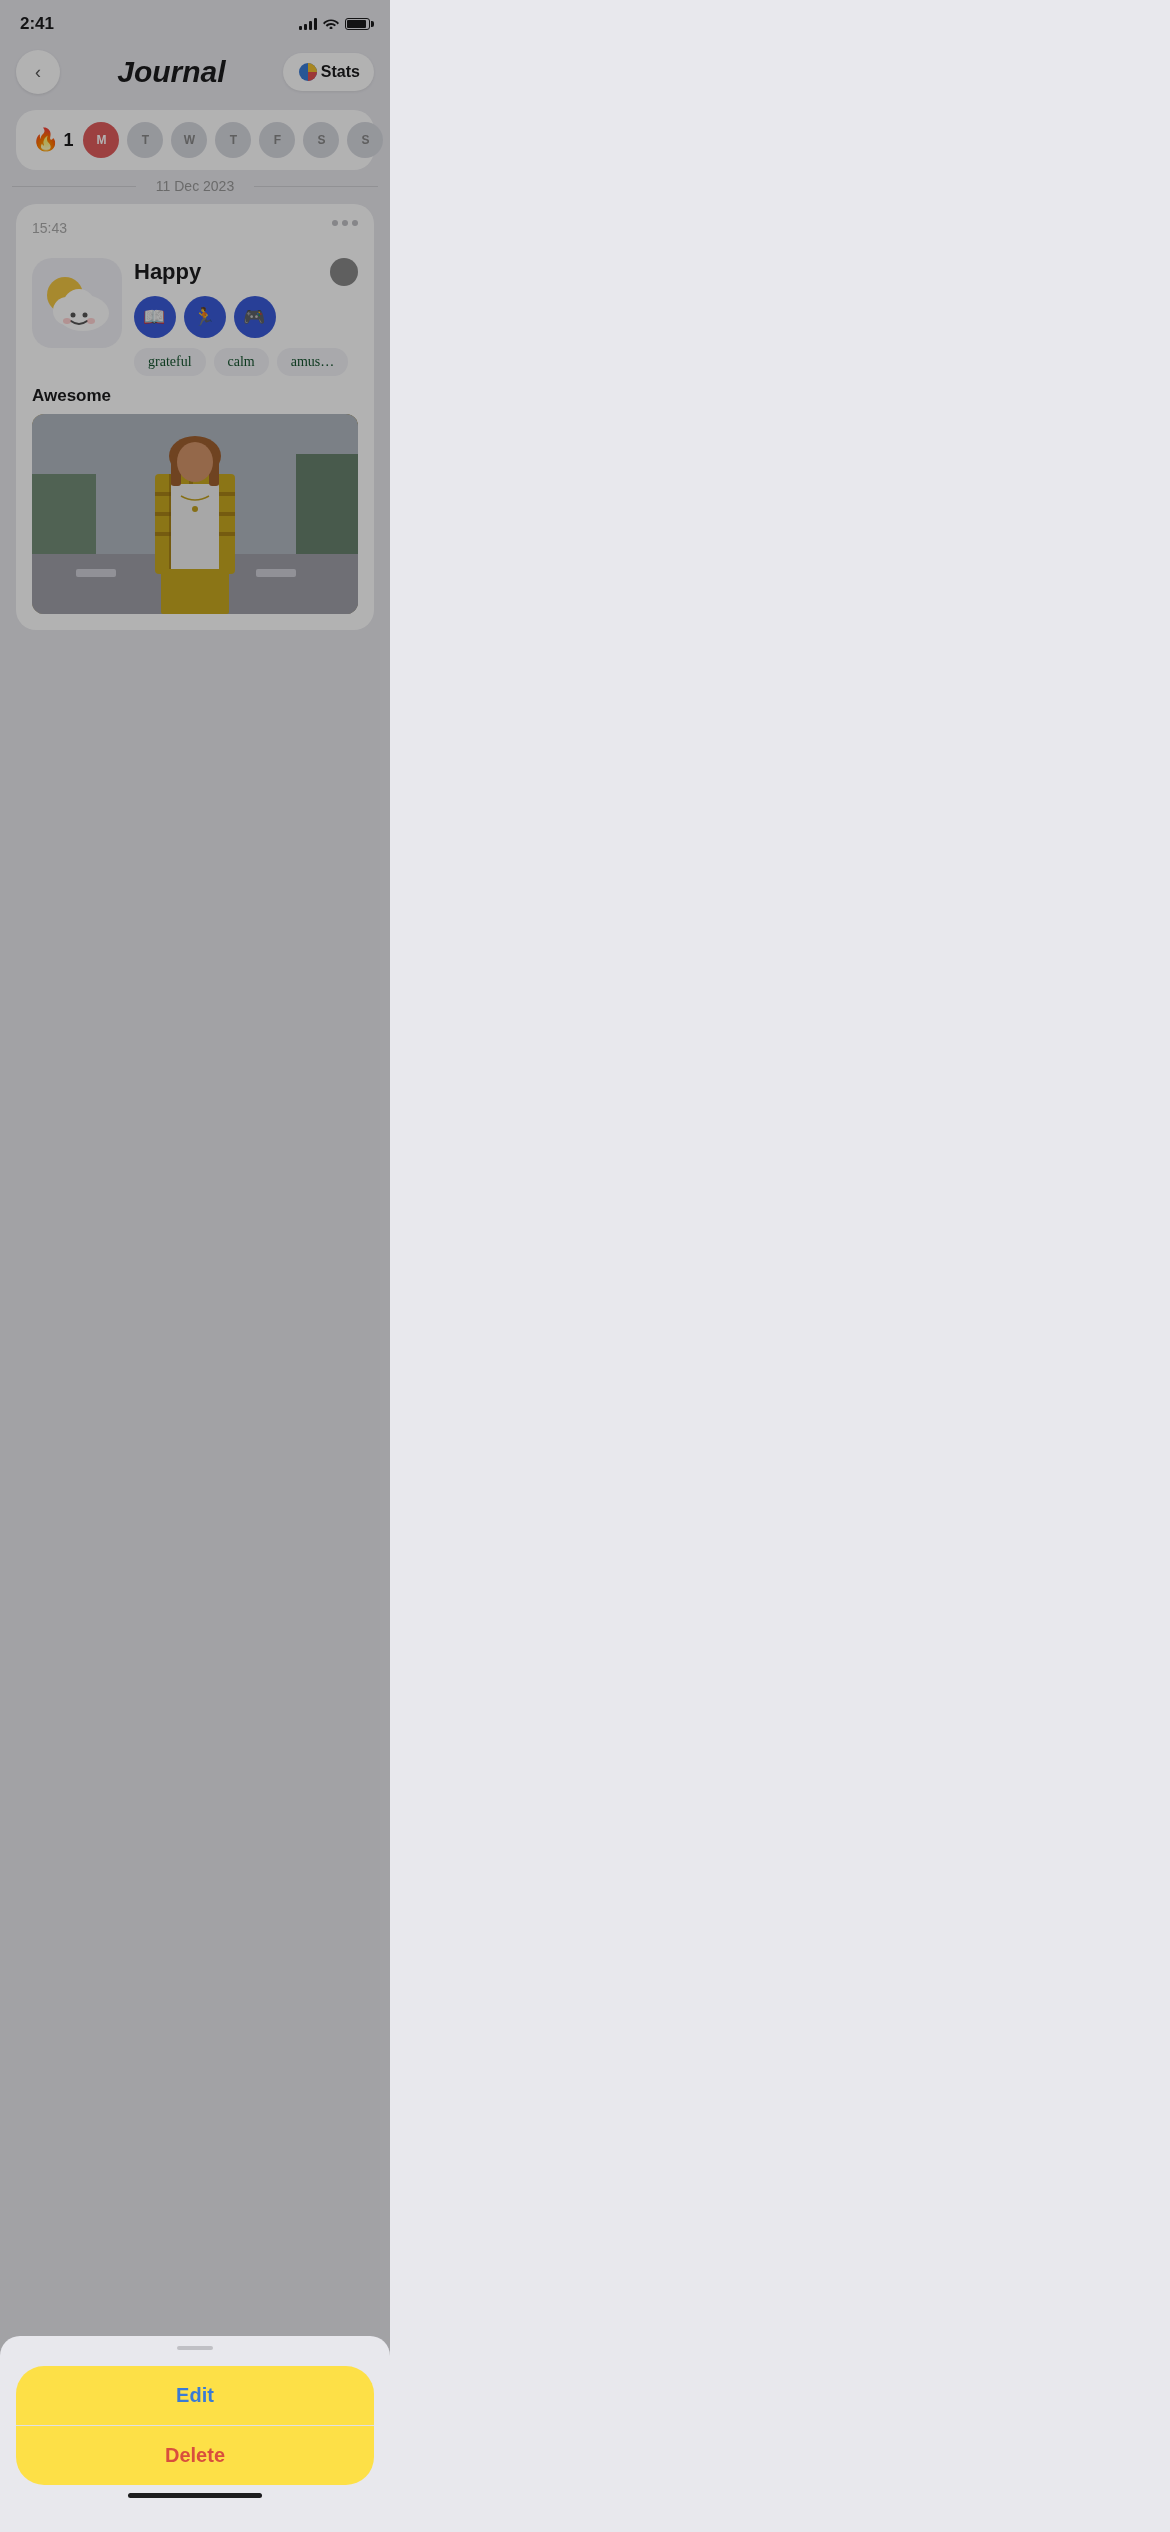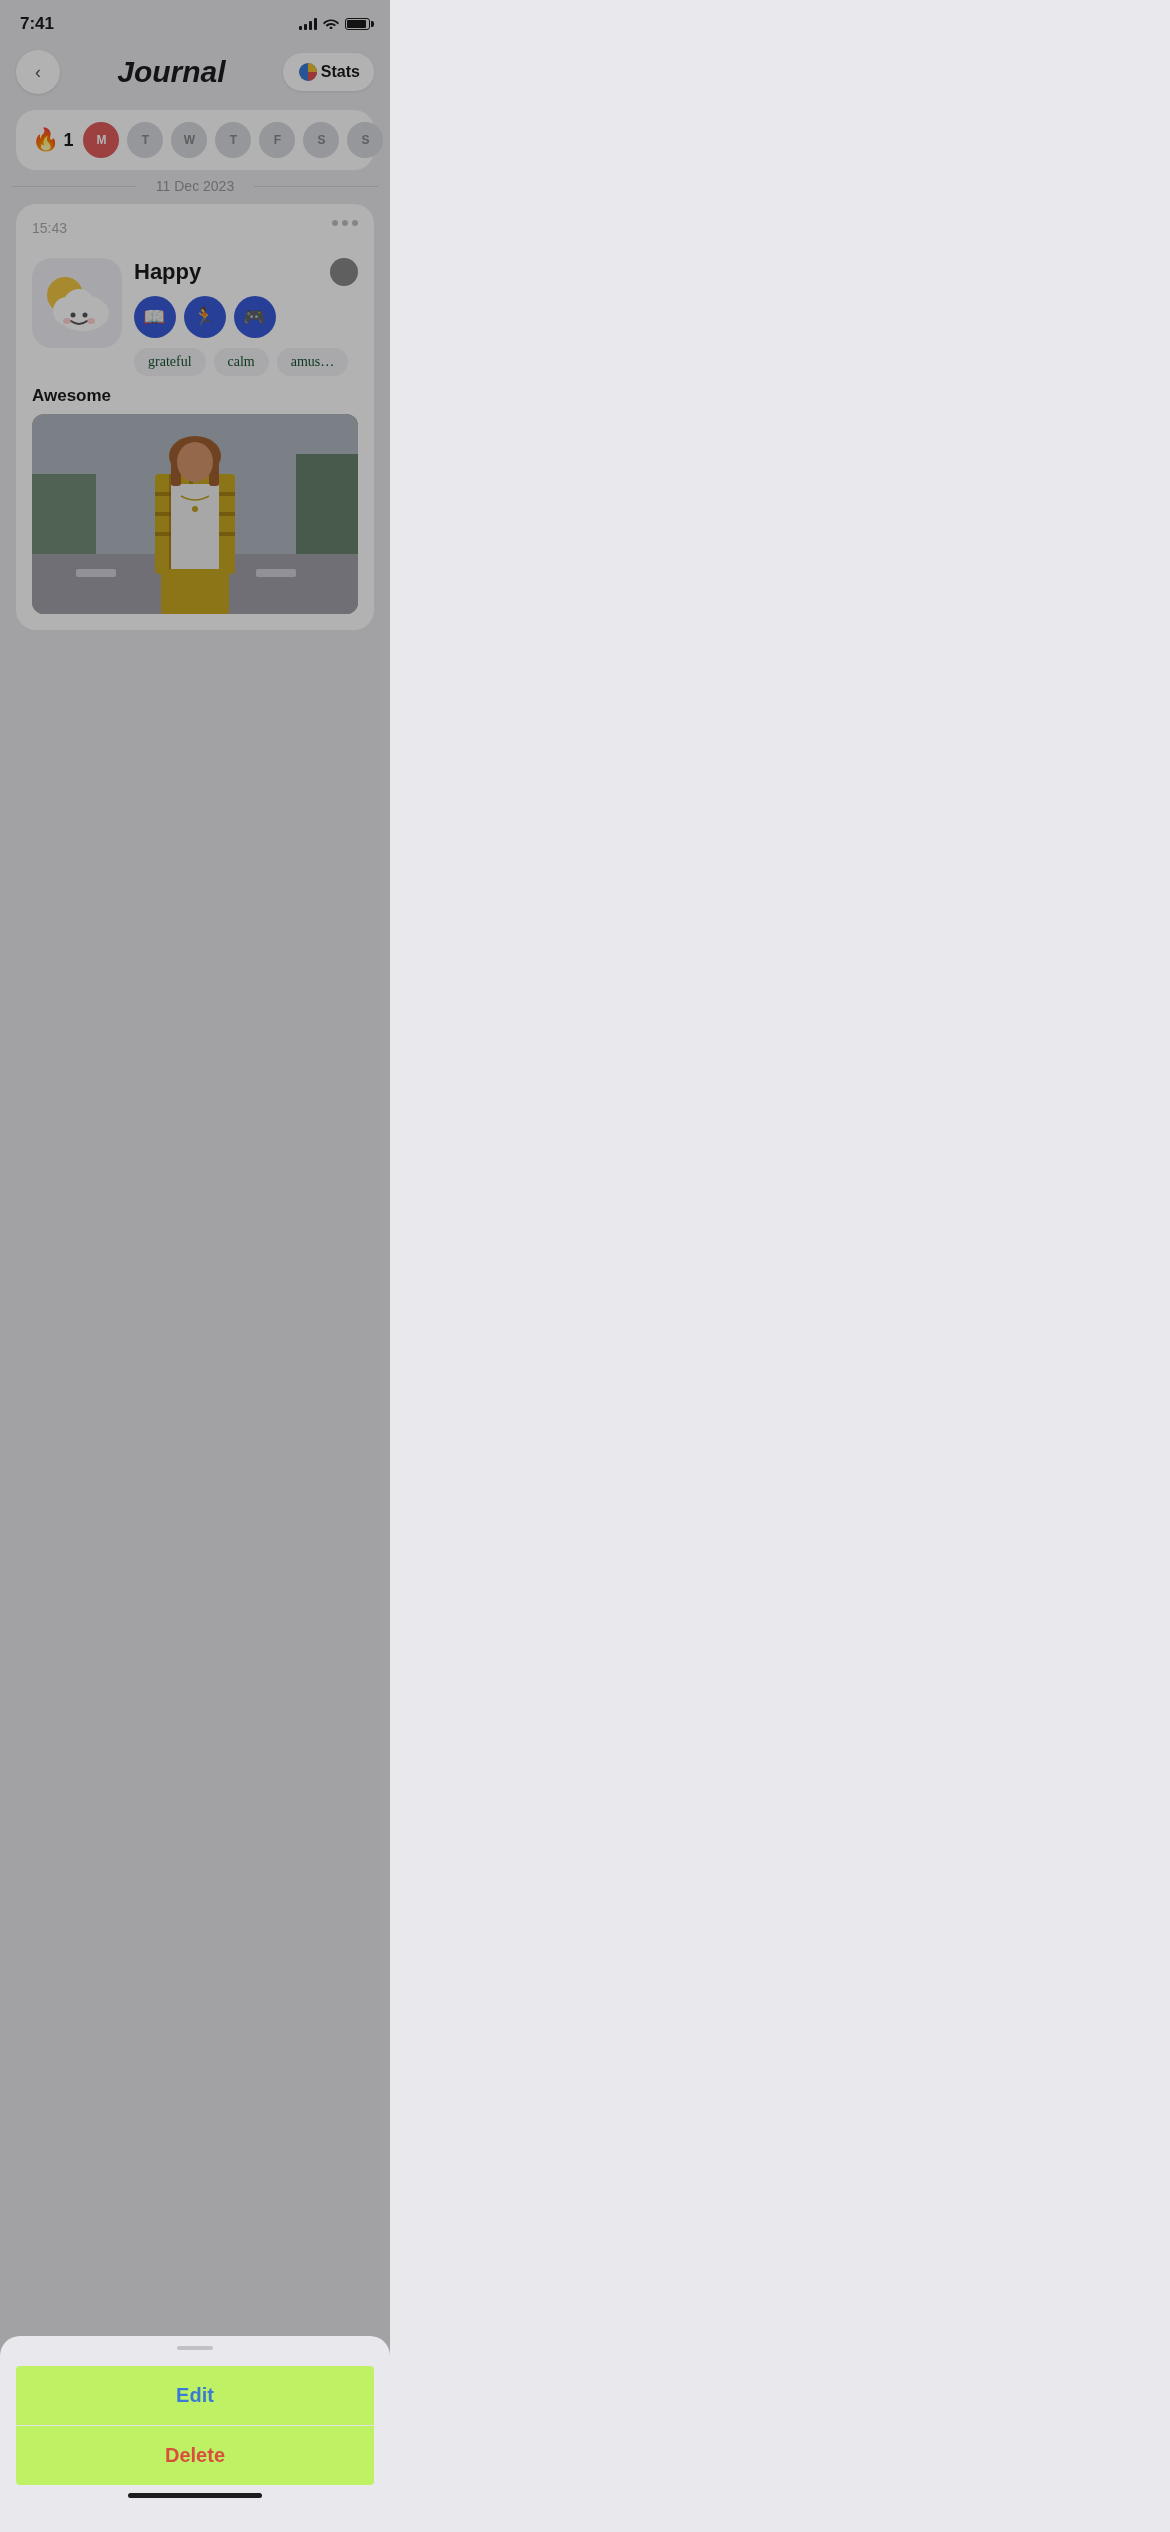--- a/index.html
+++ b/index.html
@@ -319,22 +319,22 @@
       z-index: 20;
     }
     .sheet-handle {
       width: 36px;
       height: 4px;
       background: #c0c0c5;
       border-radius: 2px;
       margin: 10px auto 16px;
     }
     .sheet-action-group {
-      background: #bef264;
-      border-radius: 4px;
+      background: #fde047;
+      border-radius: 28px;
       overflow: hidden;
     }
     .sheet-action {
       padding: 18px 16px;
       text-align: center;
       font-size: 20px;
       font-weight: 600;
       cursor: pointer;
     }
     .sheet-action.edit {
@@ -365,21 +365,21 @@
     
     .pie-chart {
       width: 22px;
       height: 22px;
     }
   </style>
 </head>
 <body>
 
 <div class="status-bar">
-  <span class="status-time">7:41</span>
+  <span class="status-time">2:41</span>
   <div class="status-icons">
     <div class="signal-bars">
       <div class="signal-bar" style="height:4px"></div>
       <div class="signal-bar" style="height:6px"></div>
       <div class="signal-bar" style="height:9px"></div>
       <div class="signal-bar" style="height:12px"></div>
     </div>
     <span class="wifi-icon">
       
       <svg width="16" height="12" viewBox="0 0 16 12">

